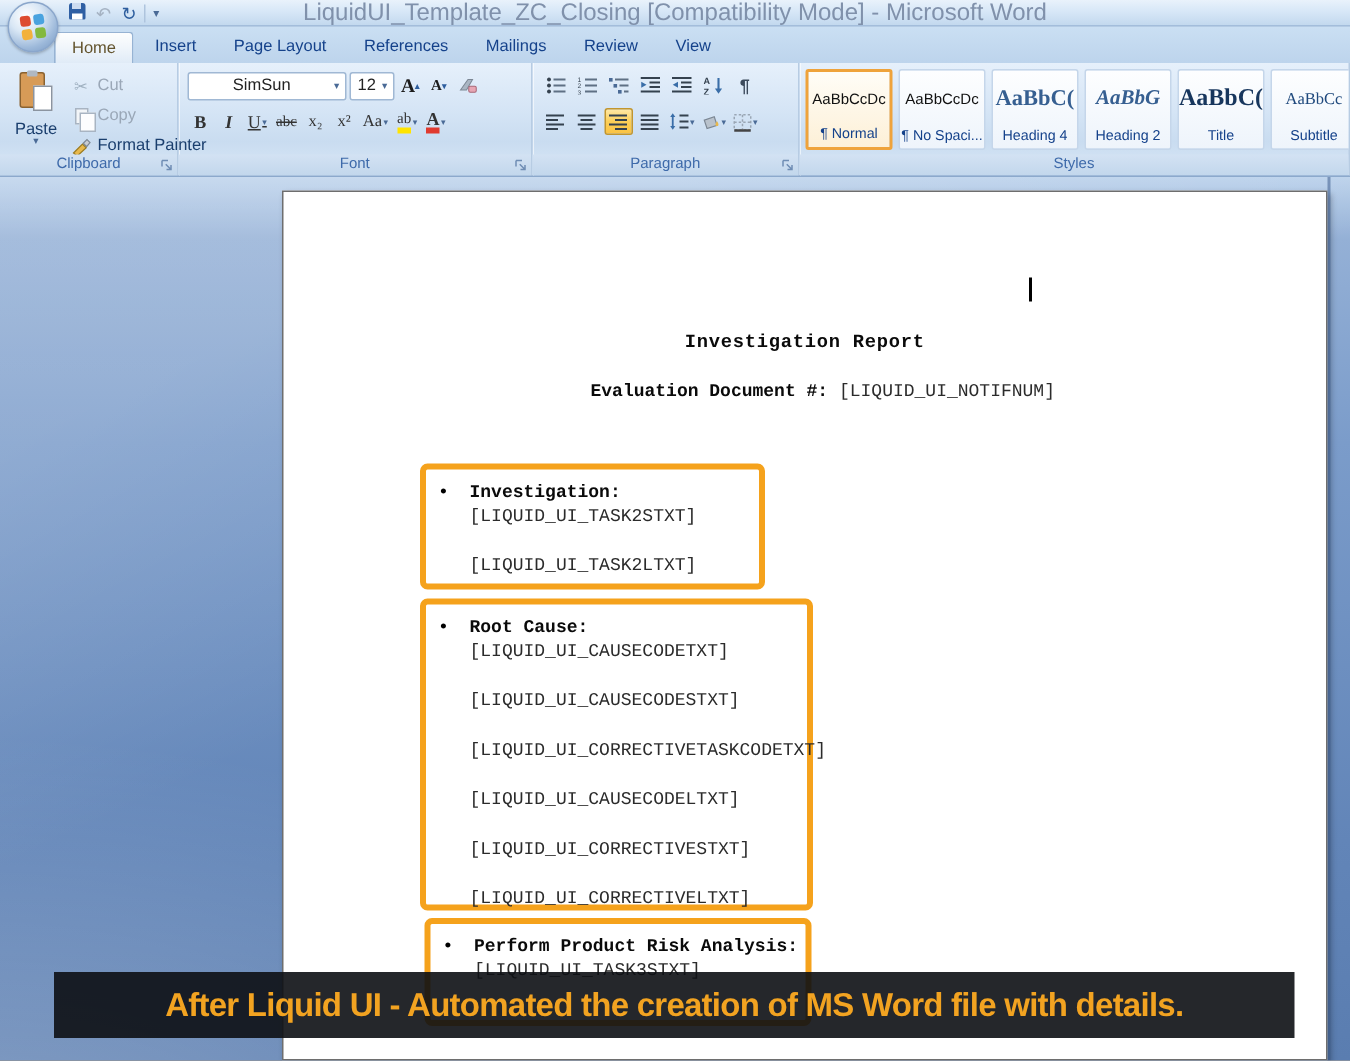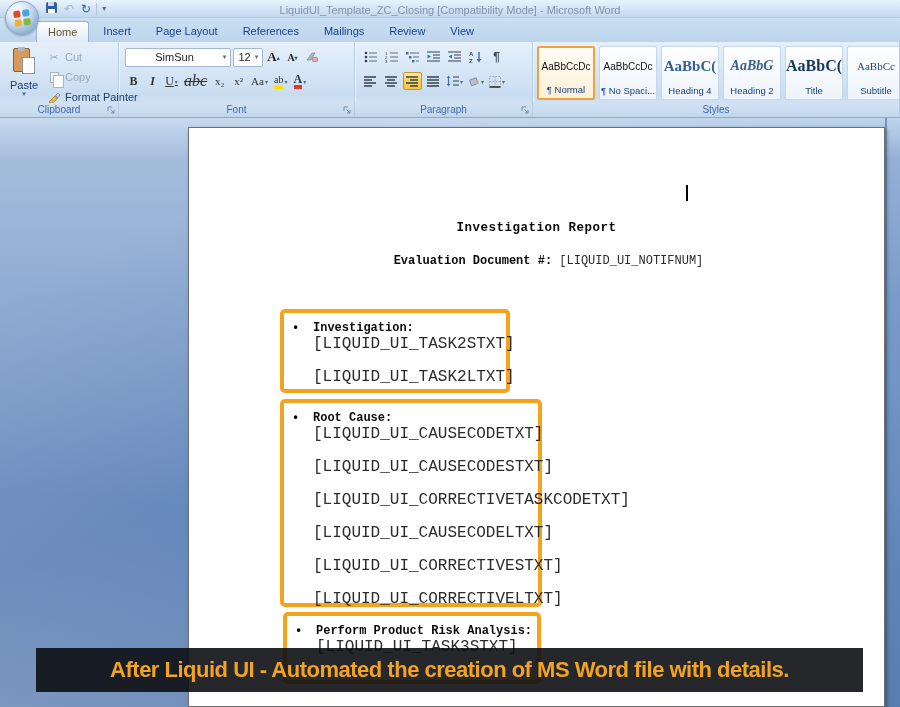--- a/index.html
+++ b/index.html
@@ -4,21 +4,21 @@
 <style>
   * { margin:0; padding:0; box-sizing:border-box; }
   body { font-family:"Liberation Sans", sans-serif; background:#333; }
   .screen { position:relative; width:900px; height:707px; overflow:hidden;
             background:#6285b8; font-family:"Liberation Sans", sans-serif; }
 
   
   .titlebar { position:absolute; left:0; top:0; width:900px; height:18px;
     background:linear-gradient(180deg,#e9f2fb 0%,#d7e7f7 45%,#c2d8ee 100%);
     border-bottom:1px solid #b4cbe4; text-align:center; }
-  .title-text { font-size:11px; line-height:18px; color:#8091ab; }
+  .title-text { font-size:16px; line-height:18px; color:#8091ab; }
 
   
   .office-btn { position:absolute; left:5px; top:1px; width:34px; height:34px; border-radius:50%;
     background:radial-gradient(circle at 35% 28%, #ffffff 0%, #d9e7f5 35%, #9db9da 68%, #7495c0 100%);
     border:1px solid #8aa6cb; box-shadow:0 1px 2px rgba(0,0,0,.25); z-index:30;
     display:flex; align-items:center; justify-content:center; }
   .orb-logo { width:16px; height:16px; display:grid; grid-template-columns:7px 7px; grid-template-rows:7px 7px; gap:2px; transform:rotate(-8deg); }
   .orb-logo i { display:block; border-radius:2px; }
   .orb-logo .r { background:#dd4b2f; } .orb-logo .b { background:#4aa3df; }
   .orb-logo .y { background:#f2b13c; } .orb-logo .g { background:#83b93f; }
@@ -77,21 +77,21 @@
     display:flex; align-items:center; font-size:11px; color:#222; padding-left:4px; }
   .combo .cv { flex:1;text-align:center; }
   .combo .ca { width:11px; font-size:7px; color:#4a6a96; text-align:center; }
   .c-font { width:106px; } .c-size { width:30px; }
   .fbtn { min-width:17px; height:18px; border:1px solid transparent; border-radius:2px;
     display:inline-flex; align-items:center; justify-content:center;
     font-family:"Liberation Serif", serif; font-size:12px; color:#333; padding:0 1px; }
   .fbtn .dd { font-size:6px; color:#4a6a96; margin-left:1px; font-family:"Liberation Sans",sans-serif; }
   .fb-b { font-weight:bold; } .fb-i { font-style:italic; font-weight:bold; }
   .fb-u { text-decoration:underline; }
-  .fb-s { text-decoration:line-through; font-size:16px;font-style:italic; }
+  .fb-s { text-decoration:line-through; font-size:10px; }
   .fb-sub, .fb-sup { font-size:11px;text-align:center; }
   .fb-case { font-size:11px; }
   .fb-grow { font-weight:bold; font-size:13px; color:#1c1c1c; }
   .fb-shrink { font-weight:bold; font-size:10px; color:#1c1c1c; }
   .hl-bar { display:inline-block; border-bottom:4px solid #ffe400; font-size:10px; line-height:11px; }
   .fc-bar { display:inline-block; border-bottom:4px solid #e03a2f; font-size:12px; font-weight:bold; line-height:12px; }
   .pbtn { width:19px; height:18px; border:1px solid transparent; border-radius:2px;
     display:inline-flex; align-items:center; justify-content:center; }
   .pbtn.is-on { background:linear-gradient(180deg,#ffe8a6 0%,#fccf58 50%,#fbc342 100%); border:1px solid #c2962e; }
   .pbtn .dd { font-size:6px; color:#4a6a96; }
@@ -131,21 +131,21 @@
   .doc-eval span { color:#2b2b2b; }
 
   .anno-box { position:absolute; border:4px solid #F5A21C; border-radius:5px; padding:7px 4px 0 8px; }
   .boxes div.anno-box:nth-of-type(1) { left:91px; top:181px; width:230px; height:84px; }
   .boxes div.anno-box:nth-of-type(2) { left:91px; top:271px; width:262px; height:208px; }
   .boxes div.anno-box:nth-of-type(3) { left:94px; top:484px; width:258px; height:72px; }
   .bullet-row { display:flex; height:16px; line-height:16px; }
   .blt { width:21px; font-size:12px; font-weight:bold; color:#000; }
   .bhead { font-size:12px; font-weight:bold; color:#0a0a0a; }
   .lines { padding-left:21px; }
-  .ph { height:16px; line-height:16px; margin-bottom:17px; font-size:16px; color:#2b2b2b; white-space:nowrap; }
+  .ph { height:16px; line-height:16px; margin-bottom:17px; font-size:12px; color:#2b2b2b; white-space:nowrap; }
 
   
   .banner { position:absolute; left:36px; top:648px; width:827px; height:44px;
     background:rgba(13,15,20,0.9); display:flex; align-items:center; justify-content:center; z-index:40; }
   .banner span { font-size:22px; font-weight:bold; letter-spacing:-0.5px; color:#F2A321; white-space:nowrap; }
 
   svg { display:block; }
 </style>
 </head>
 <body>

